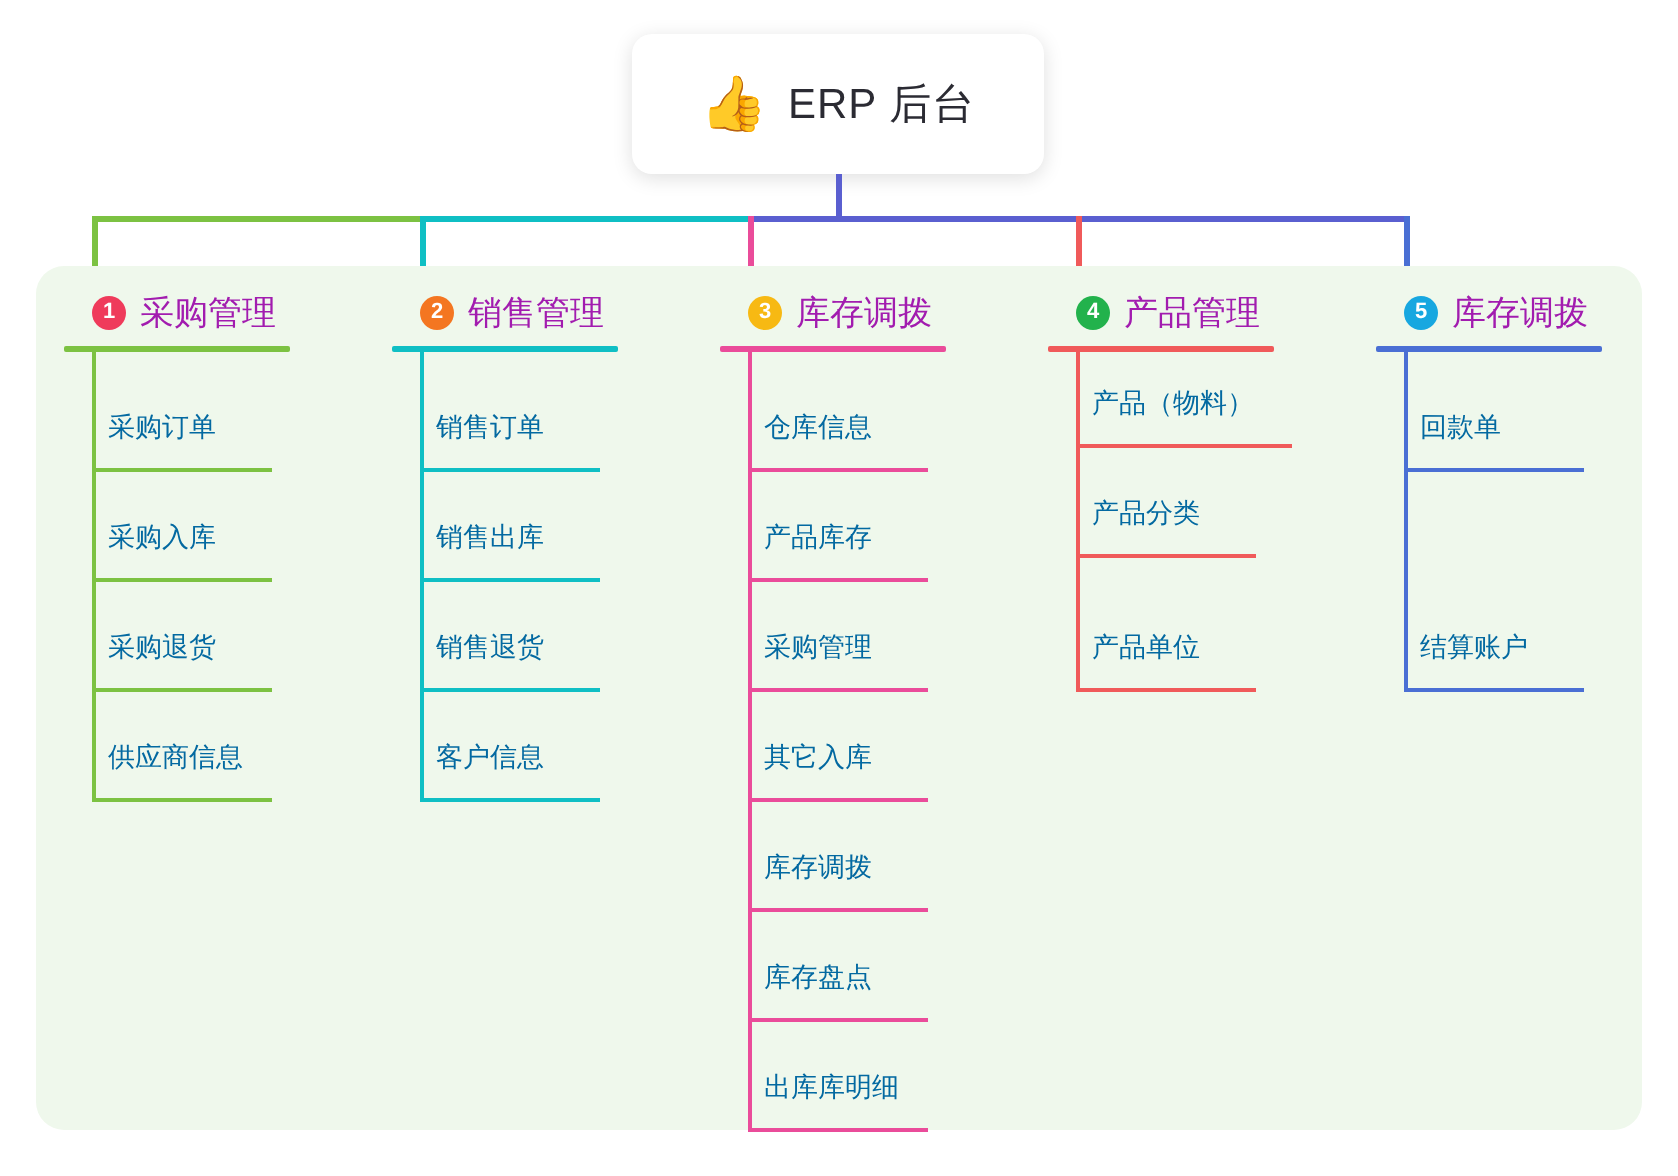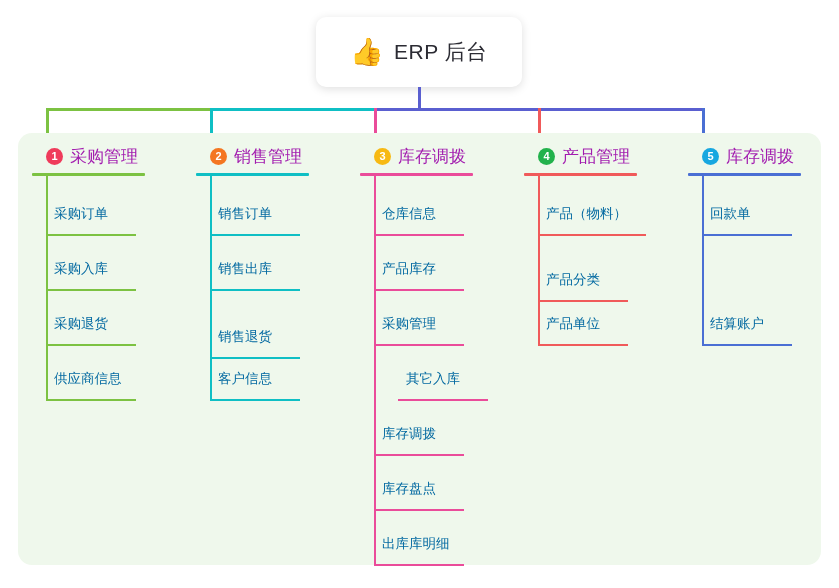--- a/index.html
+++ b/index.html
@@ -190,21 +190,21 @@
           <div class="col-underline" style="background: rgb(15, 191, 196);"></div>
           <div class="col-spine" style="height: 228px; background: rgb(15, 191, 196);"></div>
           <div class="leaf" style="top: 70px;">
             <div class="leaf-label">销售订单</div>
             <div class="leaf-underline" style="background: rgb(15, 191, 196);"></div>
           </div>
           <div class="leaf" style="top: 125px;">
             <div class="leaf-label">销售出库</div>
             <div class="leaf-underline" style="background: rgb(15, 191, 196);"></div>
           </div>
-          <div class="leaf" style="top: 180px; margin-top: 13px;">
+          <div class="leaf" style="top: 180px;">
             <div class="leaf-label">销售退货</div>
             <div class="leaf-underline" style="background: rgb(15, 191, 196);"></div>
           </div>
           <div class="leaf" style="top: 235px;">
             <div class="leaf-label">客户信息</div>
             <div class="leaf-underline" style="background: rgb(15, 191, 196);"></div>
           </div>
         </div>
         <div class="column" style="left: 328px;">
           <div class="col-header">
@@ -218,21 +218,21 @@
             <div class="leaf-underline" style="background: rgb(234, 76, 154);"></div>
           </div>
           <div class="leaf" style="top: 125px;">
             <div class="leaf-label">产品库存</div>
             <div class="leaf-underline" style="background: rgb(234, 76, 154);"></div>
           </div>
           <div class="leaf" style="top: 180px;">
             <div class="leaf-label">采购管理</div>
             <div class="leaf-underline" style="background: rgb(234, 76, 154);"></div>
           </div>
-          <div class="leaf" style="top: 235px; margin-left: 24px;">
+          <div class="leaf" style="top: 235px;">
             <div class="leaf-label">其它入库</div>
             <div class="leaf-underline" style="background: rgb(234, 76, 154);"></div>
           </div>
           <div class="leaf" style="top: 290px;">
             <div class="leaf-label">库存调拨</div>
             <div class="leaf-underline" style="background: rgb(234, 76, 154);"></div>
           </div>
           <div class="leaf" style="top: 345px;">
             <div class="leaf-label">库存盘点</div>
             <div class="leaf-underline" style="background: rgb(234, 76, 154);"></div>
@@ -242,25 +242,25 @@
             <div class="leaf-underline" style="background: rgb(234, 76, 154);"></div>
           </div>
         </div>
         <div class="column" style="left: 492px;">
           <div class="col-header">
             <span class="badge" style="background: rgb(34, 178, 76);">4</span>
             <span class="col-title">产品管理</span>
           </div>
           <div class="col-underline" style="background: rgb(240, 90, 90);"></div>
           <div class="col-spine" style="height: 173px; background: rgb(240, 90, 90);"></div>
-          <div class="leaf" style="top: 70px;">
+          <div class="leaf" style="top: 58px;">
             <div class="leaf-label">产品（物料）</div>
             <div class="leaf-underline" style="background: rgb(240, 90, 90); width: 108px;"></div>
           </div>
-          <div class="leaf" style="top: 136px;">
+          <div class="leaf" style="top: 113px;">
             <div class="leaf-label">产品分类</div>
             <div class="leaf-underline" style="background: rgb(240, 90, 90);"></div>
           </div>
           <div class="leaf" style="top: 180px;">
             <div class="leaf-label">产品单位</div>
             <div class="leaf-underline" style="background: rgb(240, 90, 90);"></div>
           </div>
         </div>
         <div class="column" style="left: 656px;">
           <div class="col-header">

